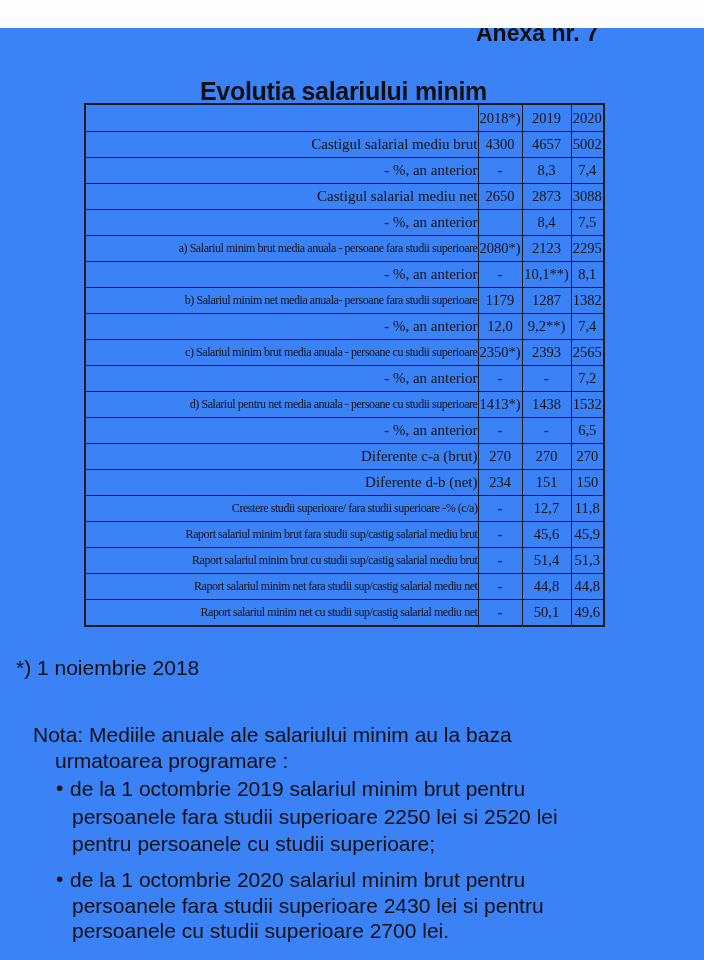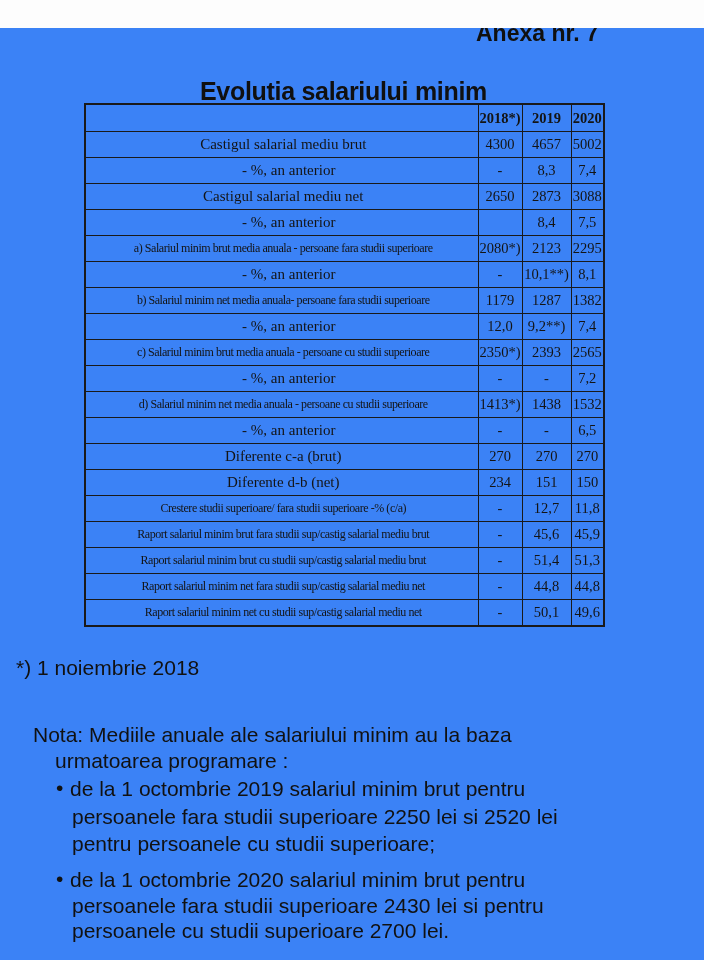--- a/index.html
+++ b/index.html
@@ -18,26 +18,26 @@
     text-align:center; font-family:"Liberation Sans", sans-serif;
     font-weight:bold; font-size:25px; letter-spacing:-0.3px; color:#101010;
   }
   table.tbl {
     position:absolute; top:75px; left:84px; width:519px;
     border-collapse:collapse; table-layout:fixed;
     border:2px solid #1a1a1a;
   }
   .tbl th, .tbl td { border:1px solid #1a1a1a; }
   .tbl th {
-    height:26px; font-size:14.5px; font-weight:bold;
+    height:26px; font-size:14.5px; font-weight:normal;
     text-align:center; padding:0; white-space:nowrap; overflow:hidden;
   }
   .tbl td { height:25px; }
   td.lbl {
-    font-size:15px; text-align:center; padding:0 0 0 3px;
+    font-size:15px; text-align:right; padding:0 0 0 3px;
     white-space:nowrap; overflow:hidden;
   }
   td.lbl.tight { font-size:12px; letter-spacing:-0.45px; }
   td.lbl.indent { padding-left:14px; }
   td.val {
     font-size:14.5px; text-align:center; padding:0 1px;
     white-space:nowrap; overflow:hidden;
   }
   .fn {
     position:absolute; font-family:"Liberation Sans", sans-serif;
@@ -135,21 +135,21 @@
           <td class="val">2393</td>
           <td class="val">2565</td>
         </tr>
         <tr>
           <td class="lbl indent">- %, an anterior</td>
           <td class="val">-</td>
           <td class="val">-</td>
           <td class="val">7,2</td>
         </tr>
         <tr>
-          <td class="lbl tight">d) Salariul minim net media anuala - persoane cu studii superioare</td>
+          <td class="lbl tight">d) Salariul pentru net media anuala - persoane cu studii superioare</td>
           <td class="val">1413*)</td>
           <td class="val">1438</td>
           <td class="val">1532</td>
         </tr>
         <tr>
           <td class="lbl indent">- %, an anterior</td>
           <td class="val">-</td>
           <td class="val">-</td>
           <td class="val">6,5</td>
         </tr>

